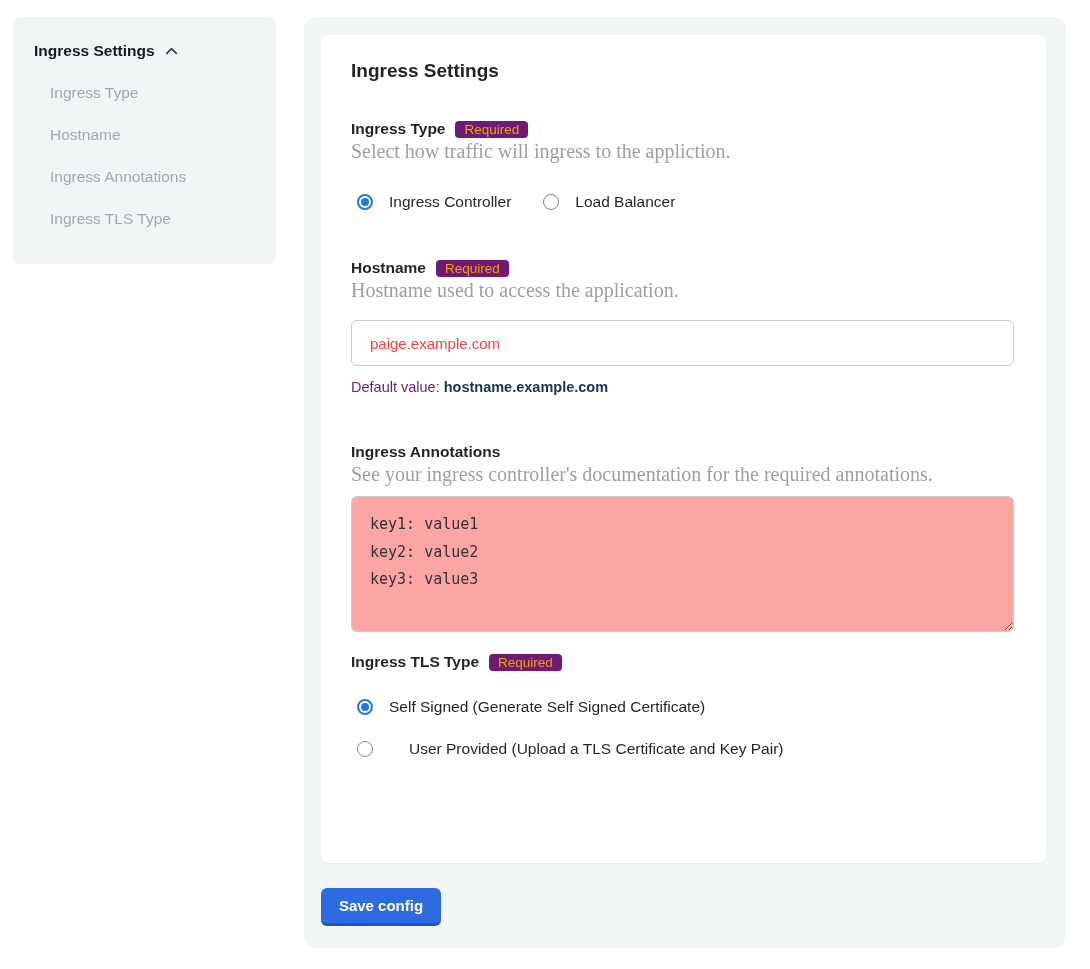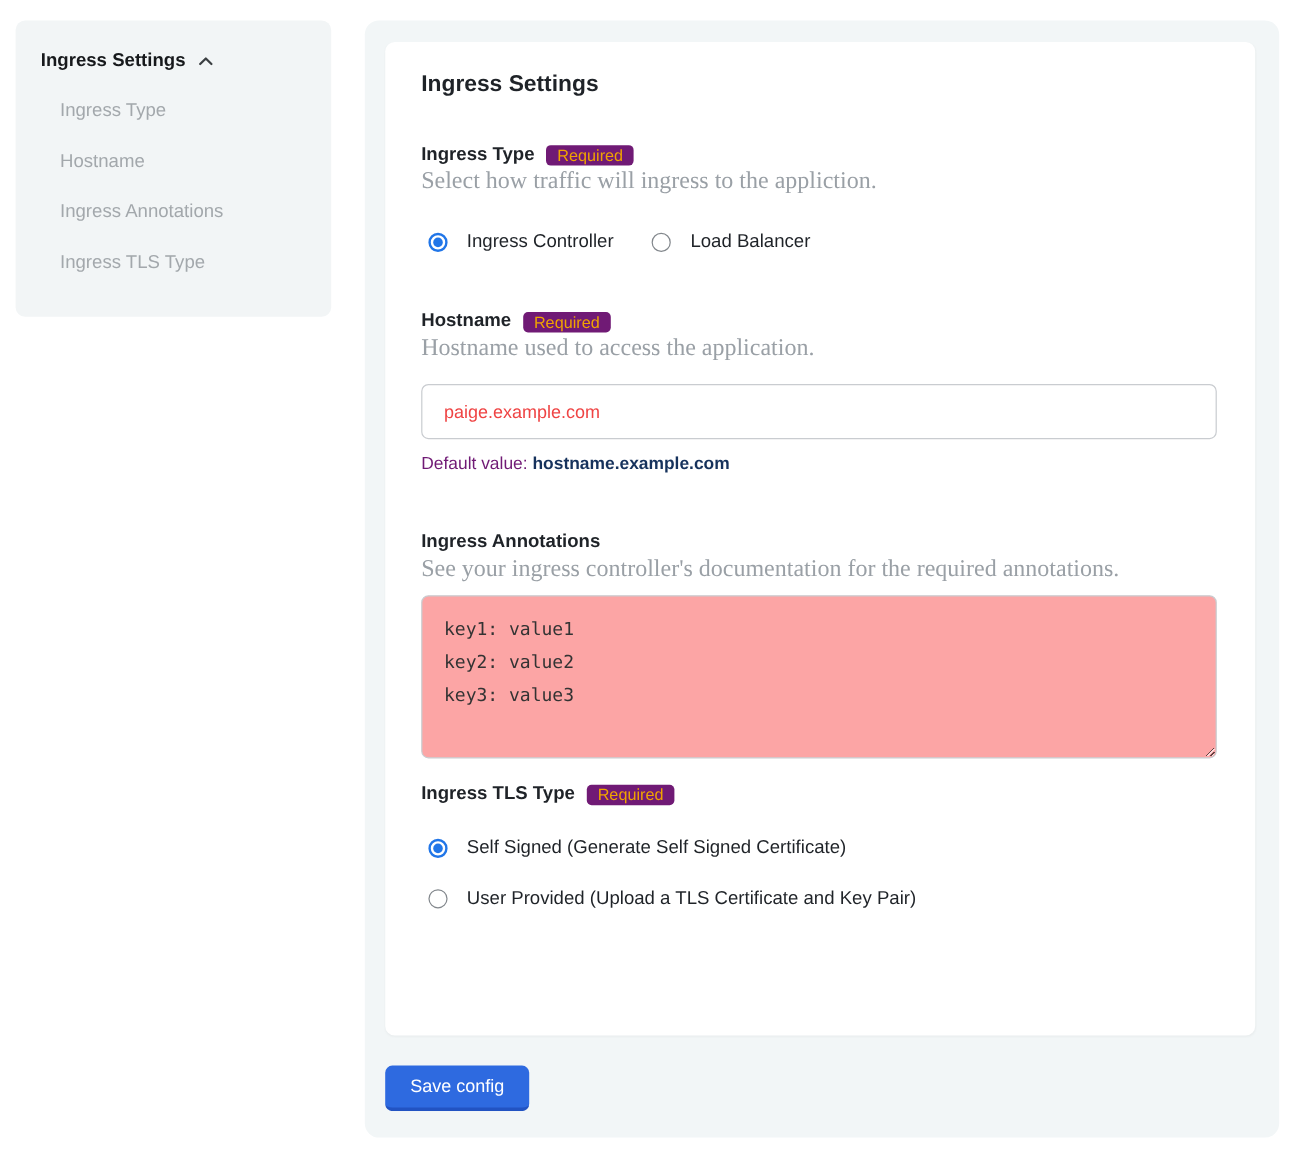--- a/index.html
+++ b/index.html
@@ -66,26 +66,26 @@
 
   .sec-annotations { margin-top:46px; }
   .annotations-area {
     margin-top:13px; width:663px; height:136px; border:1px solid #c9ccd0;
     border-radius:6px; padding:14px 18px; font-family:"DejaVu Sans Mono", monospace;
     font-size:15px; line-height:27.5px; color:#333; outline:none; display:block; background:#fca5a5;
   }
 
   .sec-tls { margin-top:20px; }
   .tls-option { margin-top:25px; display:flex; align-items:center; padding-left:6px; cursor:pointer; }
-  .tls-option + .tls-option { margin-top:22px; }
+  .tls-option + .tls-option { margin-top:22px;gap:20px; }
 
   .save-btn {
     margin-top:25px; width:120px; height:38px; background:#2e6ae0;
     border:none; border-bottom:3px solid #2253c2; border-radius:6px;
-    color:#ffffff; font-size:15px; font-weight:400; cursor:pointer;
+    color:#ffffff; font-size:15px; font-weight:700; cursor:pointer;
     font-family:"Liberation Sans", sans-serif;
   }
 </style>
 </head>
 <body>
 
 <nav class="sidebar">
   <div class="sidebar-title-row">
     <span class="sidebar-title">Ingress Settings</span>
     <span class="chevron">

